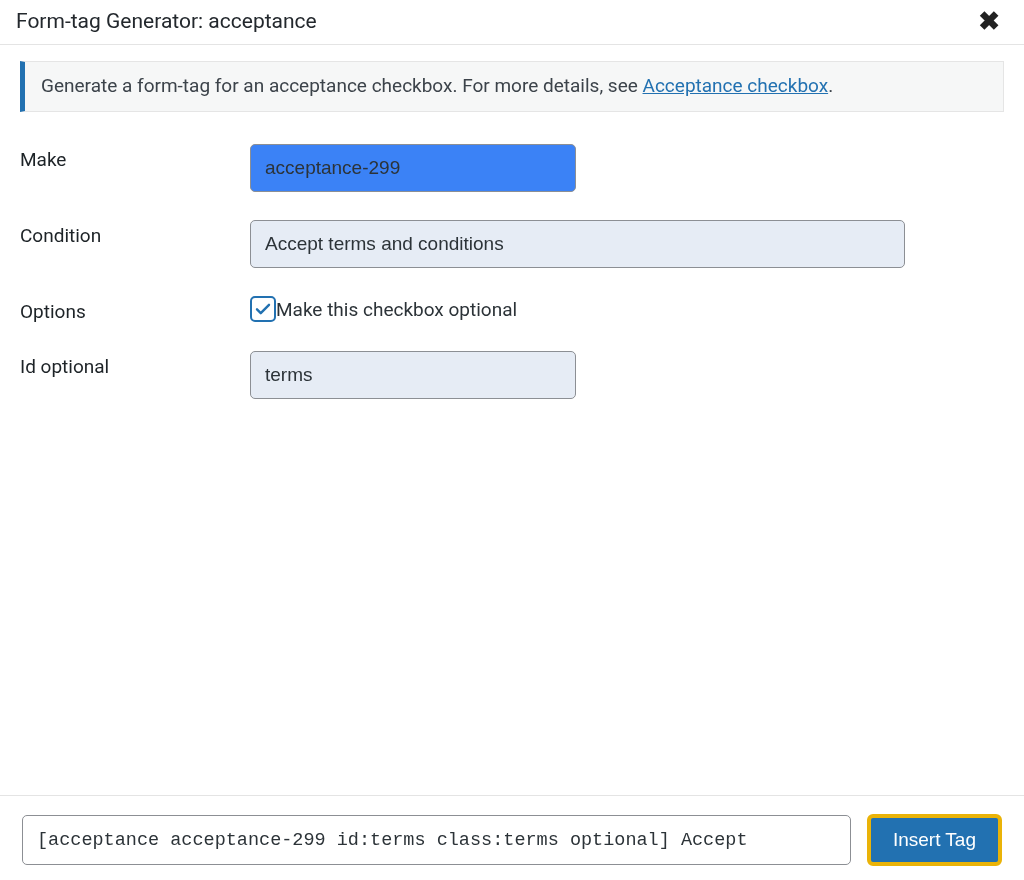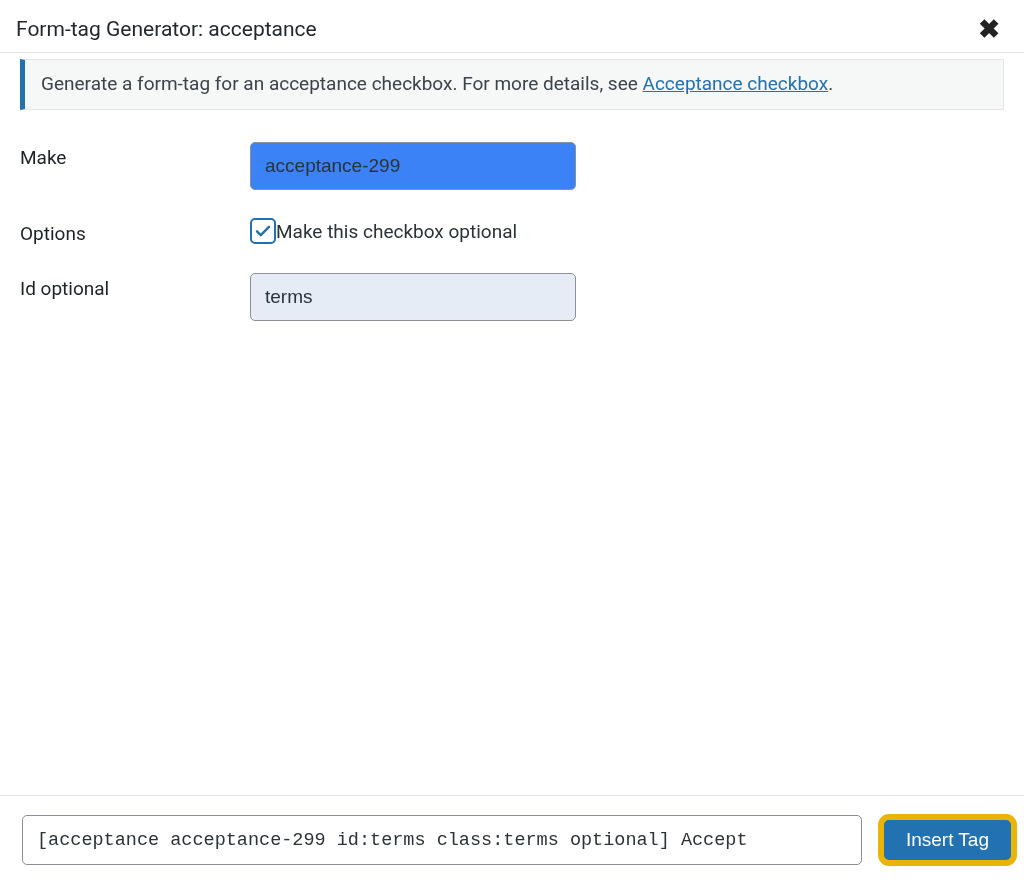--- a/index.html
+++ b/index.html
@@ -10,21 +10,21 @@
     color: #23282d;
     background: #ffffff;
   }
   .dialog {
     width: 100%; height: 100%;
     display: flex; flex-direction: column;
     position: relative;
   }
   .header {
     display: flex; align-items: center; justify-content: space-between;
-    padding: 16px 20px 10px 16px;
+    padding: 8px 20px 10px 16px;
     border-bottom: 1px solid #e4e4e4;
   }
   .header-title {
     font-size: 21px;
     font-weight: 400;
     color: #23282d;
   }
   .close-btn {
     font-size: 26px;
     font-weight: 700;
@@ -36,21 +36,21 @@
   .body {
     flex: 1;
     padding: 0 20px;
     overflow: auto;
   }
   .notice {
     border: 1px solid #e5e5e5;
     border-left: 5px solid #2271b1;
     background: #f6f7f7;
     padding: 10px 16px;
-    margin-top: 6px;
+    margin-top: 16px;
     font-size: 19px;
     color: #3c434a;
     line-height: 1.5;
   }
   .notice a {
     color: #2271b1;
     text-decoration: underline;
   }
   .form-table {
     width: 100%;
@@ -95,41 +95,41 @@
     background: #fff;
     cursor: pointer;
   }
   .cb svg { width: 18px; height: 18px; }
   .cb-label {
     font-size: 19px;
     color: #2c3338;
   }
   .footer {
     border-top: 1px solid #e4e4e4;
-    padding: 18px 7px 14px 22px;
+    padding: 18px 22px 14px 22px;
     display: flex; align-items: center; gap: 16px;
   }
   .tag-output {
     flex: 1;
     height: 50px;
     border: 1px solid #8c8f94;
     border-radius: 5px;
     font-family: Consolas, Menlo, Monaco, "Courier New", monospace;
     font-size: 18.5px;
     padding: 0 14px;
     color: #2c3338;
     background: #fff;
   }
   .insert-btn {
     height: 52px;
     padding: 0 22px;
     background: #2271b1;
     color: #fff;
-    border: 6px solid #eab308;
-    border-radius: 11px;
+    border: 4px solid #eab308;
+    border-radius: 6px;
     font-size: 19px;
     cursor: pointer;
     text-align: right;
   }
 </style>
 </head>
 <body>
 
 <div class="dialog">
 
@@ -143,20 +143,26 @@
     <div class="notice">
       <span>Generate a form-tag for an acceptance checkbox. For more details, see </span><a href="#">Acceptance checkbox</a><span>.</span>
     </div>
 
     <table class="form-table">
       <tbody>
           <tr>
         <td class="label-cell">Make</td>
         <td>
           <input type="text" class="field w-med" value="acceptance-299" style="">
+        </td>
+      </tr>
+      <tr>
+        <td class="label-cell">Condition</td>
+        <td>
+          <input type="text" class="field highlight w-wide" value="Accept terms and conditions" style="">
         </td>
       </tr>
       <tr>
         <td class="label-cell">Options</td>
         <td>
           <div class="checkbox-row">
             <span class="cb">
               <svg viewBox="0 0 24 24">
                     <path fill="none" stroke="#2271b1" stroke-width="3.2" stroke-linecap="round" stroke-linejoin="round" d="M4 12.5l5 5L20 6.5"></path>
                   </svg>

